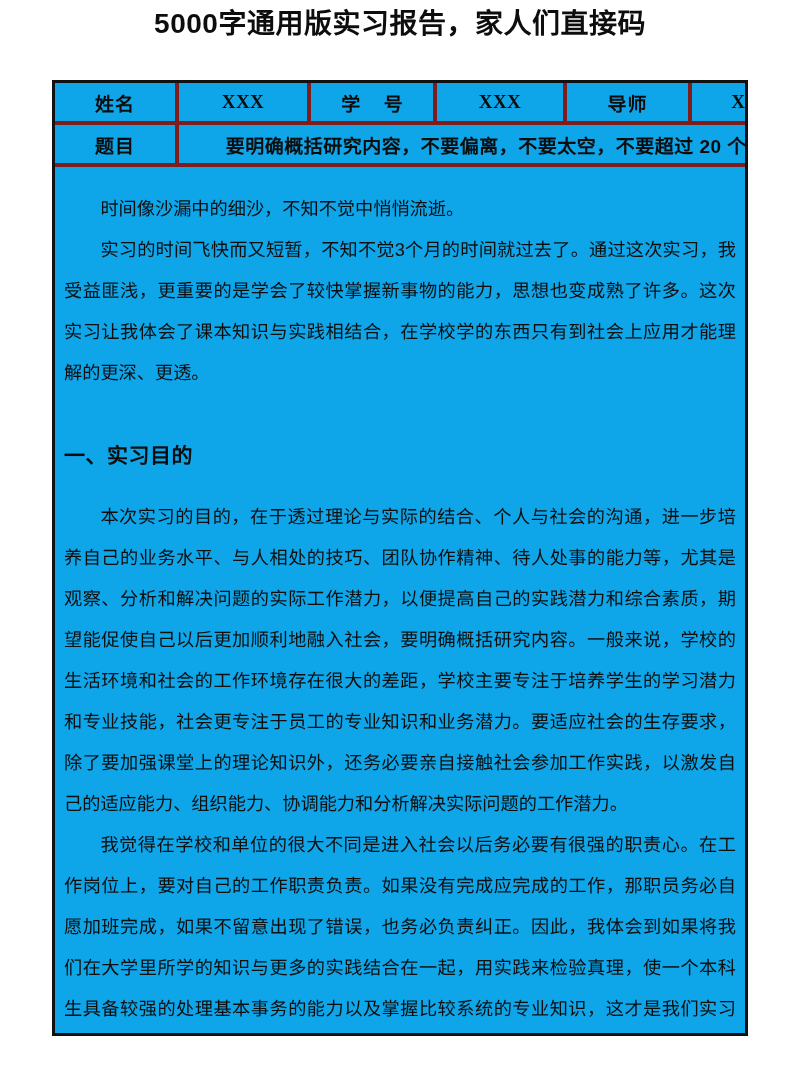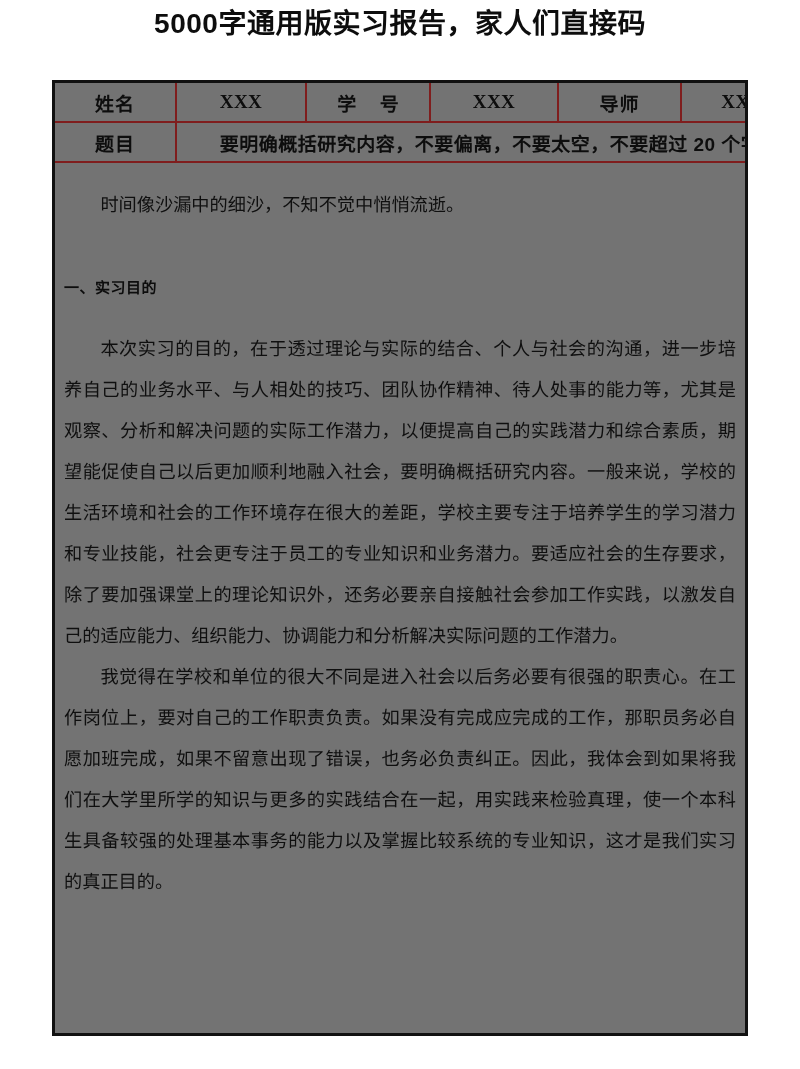--- a/index.html
+++ b/index.html
@@ -41,32 +41,32 @@
 
   
   .frame {
     position: absolute;
     left: 52px;
     top: 80px;
     width: 696px;
     height: 956px;
     box-sizing: border-box;
     border: 3px solid #111111;
-    background: #737373;
+    background: #0ea5e9;
     overflow: hidden;
   }
 
   
   .info-table {
     width: 100%;
     border-collapse: collapse;
     table-layout: fixed;
   }
   .info-table td {
-    border: 2px solid #7f1d1d;
+    border: 4px solid #7f1d1d;
     height: 38px;
     text-align: center;
     vertical-align: middle;
     font-size: 19px;
     font-weight: bold;
     color: #0d0d0d;
     padding: 0 4px;
     white-space: nowrap;
     overflow: hidden;
   }
@@ -105,21 +105,21 @@
     text-indent: 2em;
     color: #0f0f0f;
     letter-spacing: 0px;
   }
 
   .spacer { height: 41px; }
   .spacer-half { height: 20px; }
 
   h2.section {
     margin: 0;
-    font-size: 15px;
+    font-size: 21px;
     font-weight: bold;
     line-height: 42px;
     color: #0d0d0d;
     text-indent: 0;
     letter-spacing: 0.5px;
   }
 </style>
 </head>
 <body>
 
@@ -143,20 +143,21 @@
           <td class="c1 cell-label">题目</td>
           <td colspan="5" class="cell-topic">要明确概括研究内容，不要偏离，不要太空，不要超过 20 个字</td>
         </tr>
       </tbody>
     </table>
 
     <div class="body-wrap">
 
       <p class="para">时间像沙漏中的细沙，不知不觉中悄悄流逝。</p>
 
+      <p class="para">实习的时间飞快而又短暂，不知不觉3个月的时间就过去了。通过这次实习，我受益匪浅，更重要的是学会了较快掌握新事物的能力，思想也变成熟了许多。这次实习让我体会了课本知识与实践相结合，在学校学的东西只有到社会上应用才能理解的更深、更透。</p>
 
       <div class="spacer"></div>
 
       <h2 class="section">一、实习目的</h2>
 
       <div class="spacer-half"></div>
 
       <p class="para">本次实习的目的，在于透过理论与实际的结合、个人与社会的沟通，进一步培养自己的业务水平、与人相处的技巧、团队协作精神、待人处事的能力等，尤其是观察、分析和解决问题的实际工作潜力，以便提高自己的实践潜力和综合素质，期望能促使自己以后更加顺利地融入社会，要明确概括研究内容。一般来说，学校的生活环境和社会的工作环境存在很大的差距，学校主要专注于培养学生的学习潜力和专业技能，社会更专注于员工的专业知识和业务潜力。要适应社会的生存要求，除了要加强课堂上的理论知识外，还务必要亲自接触社会参加工作实践，以激发自己的适应能力、组织能力、协调能力和分析解决实际问题的工作潜力。</p>
 
       <p class="para">我觉得在学校和单位的很大不同是进入社会以后务必要有很强的职责心。在工作岗位上，要对自己的工作职责负责。如果没有完成应完成的工作，那职员务必自愿加班完成，如果不留意出现了错误，也务必负责纠正。因此，我体会到如果将我们在大学里所学的知识与更多的实践结合在一起，用实践来检验真理，使一个本科生具备较强的处理基本事务的能力以及掌握比较系统的专业知识，这才是我们实习的真正目的。</p>

